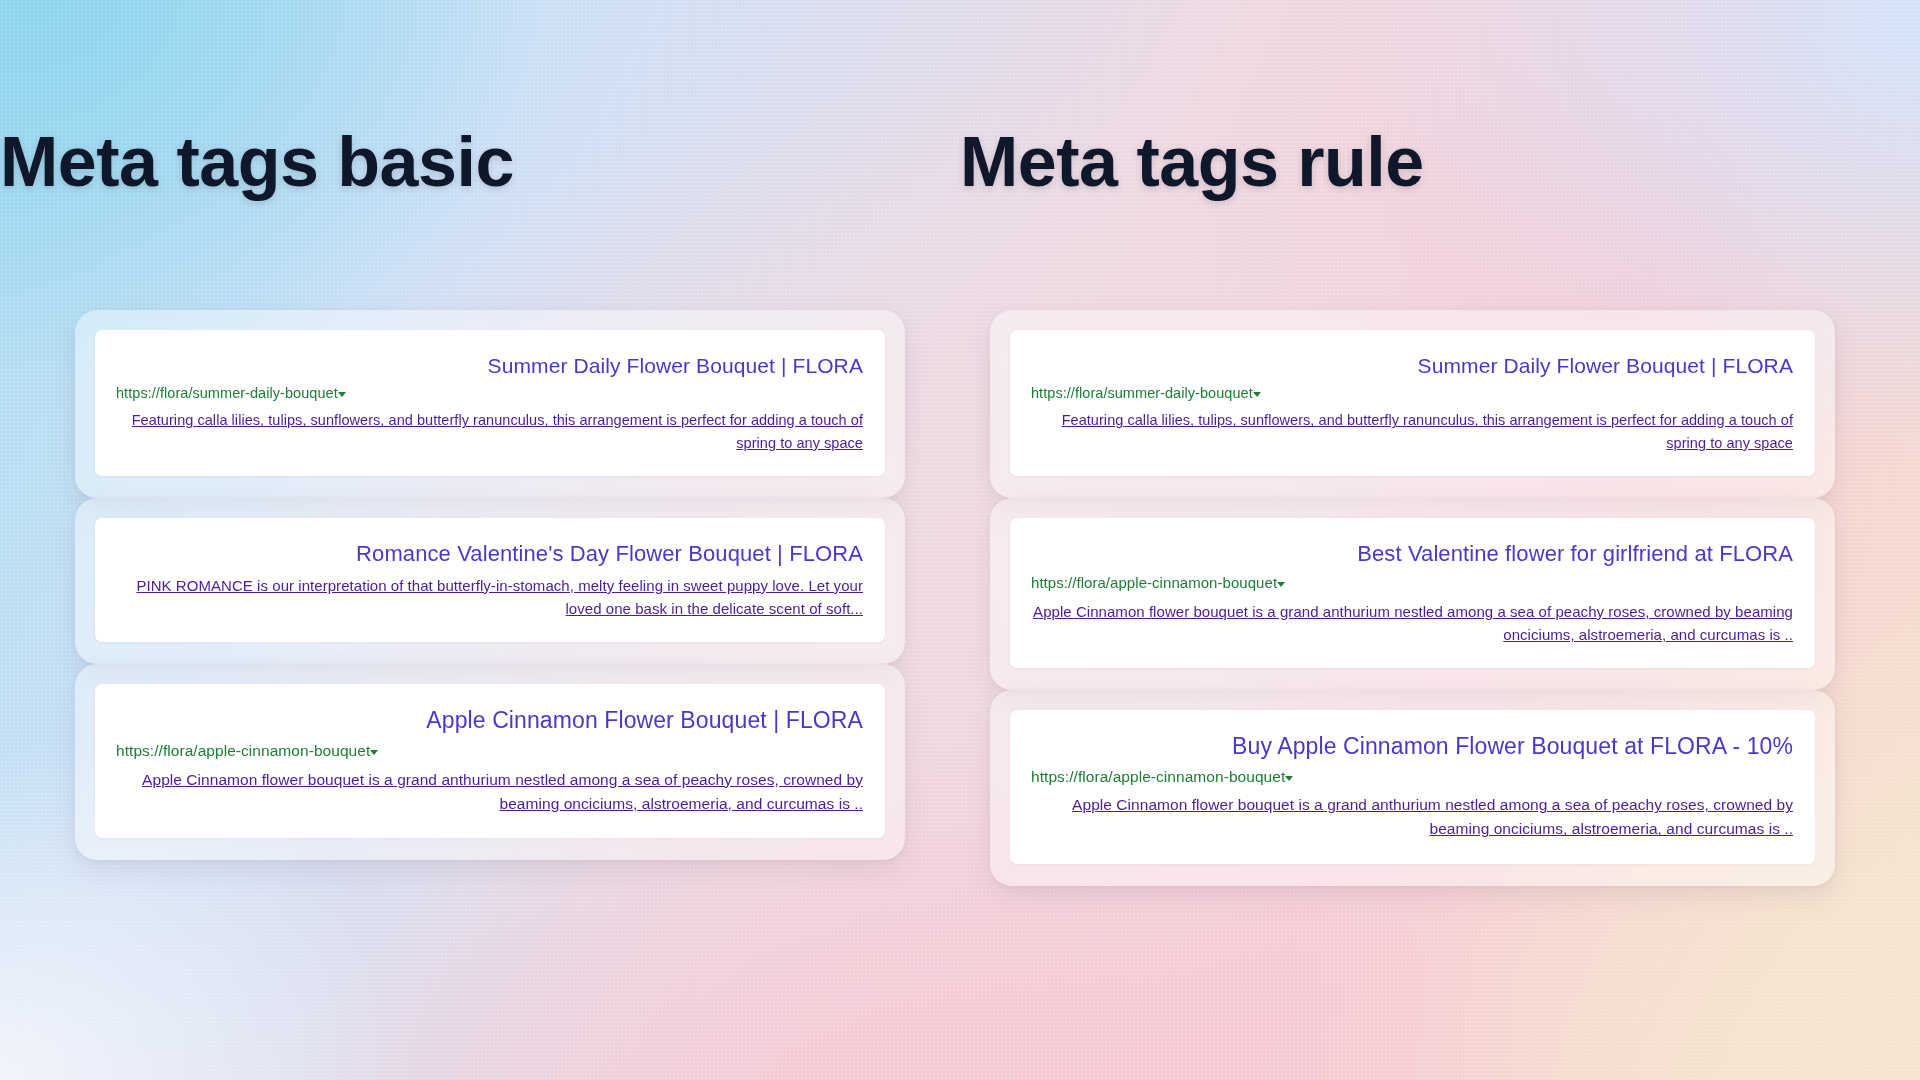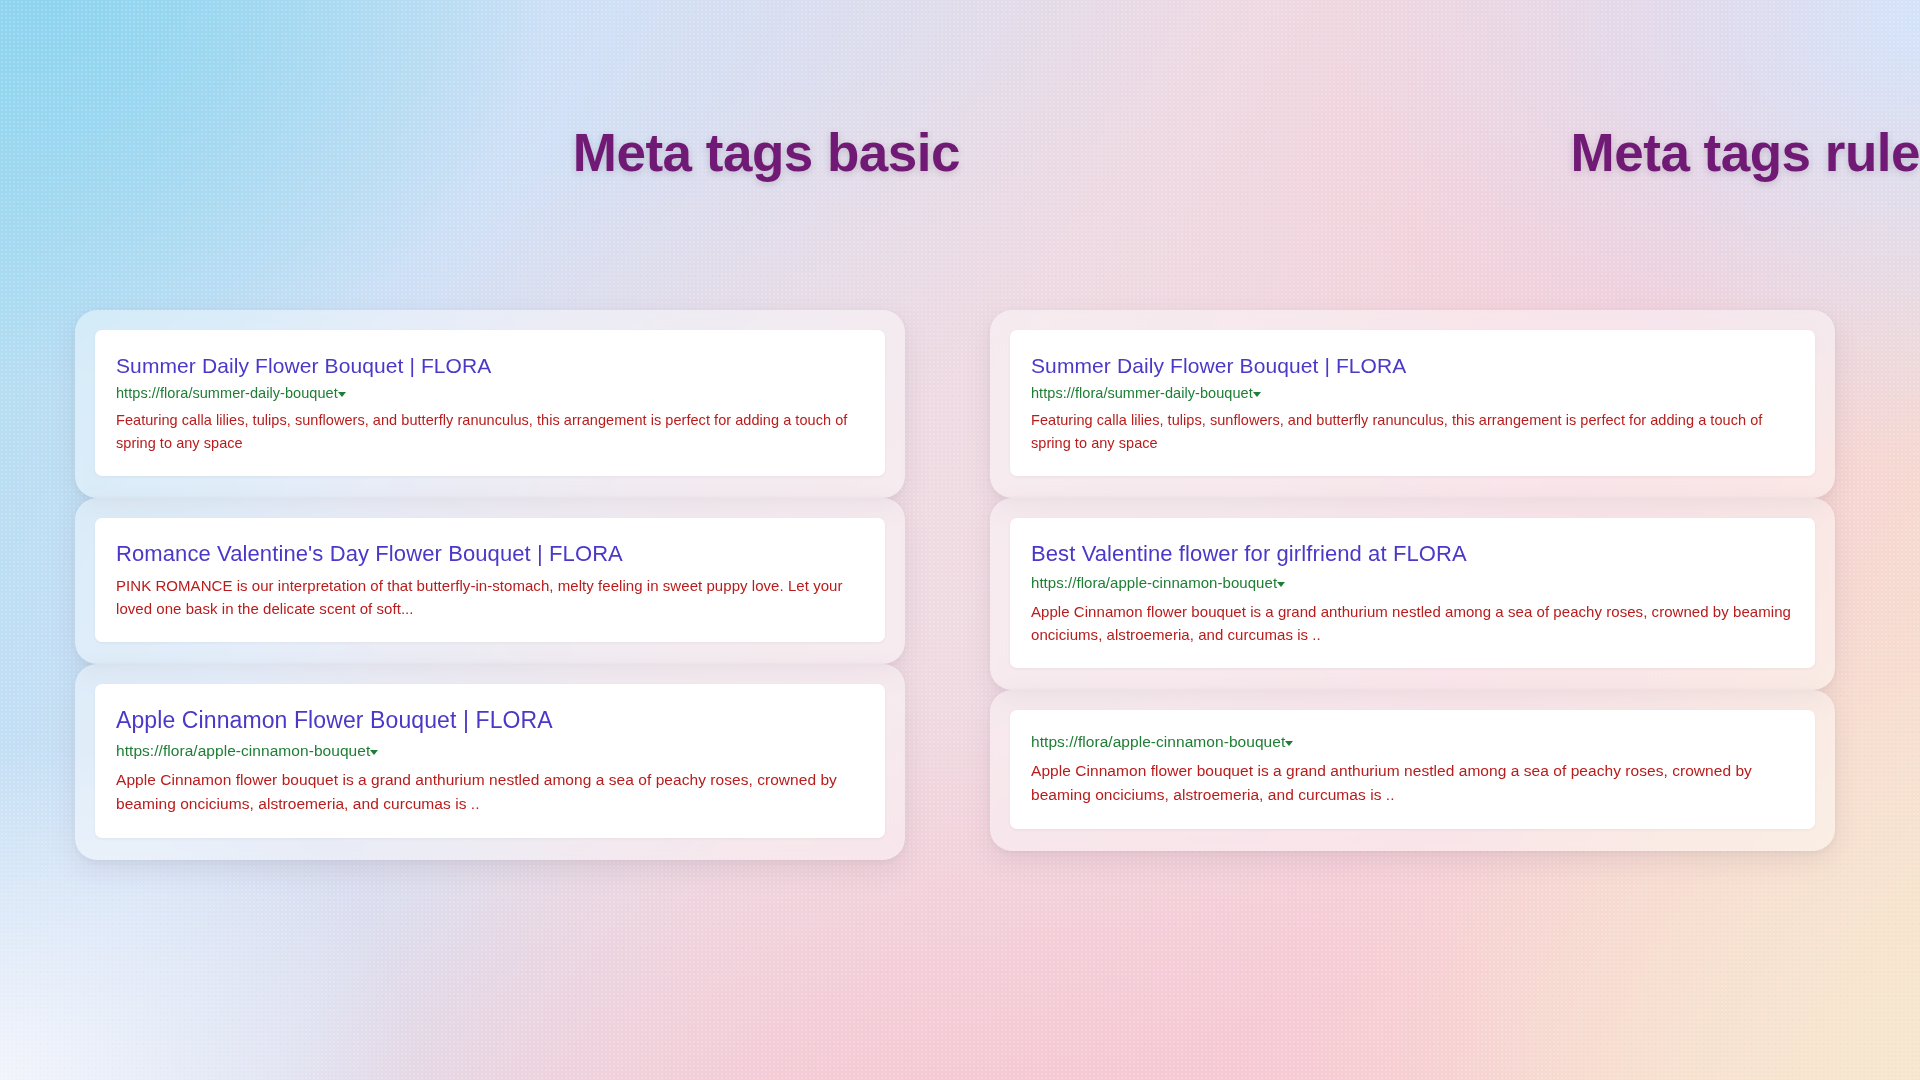--- a/index.html
+++ b/index.html
@@ -50,45 +50,46 @@
     position: relative;
     z-index: 2;
     width: 1920px;
     height: 1080px;
   }
 
   
   .column-heading {
     position: absolute;
     top: 122px;
-    font-size: 53px;
+    font-size: 70px;
     font-weight: bold;
-    color: #701a75;
+    color: #0f172a;
     letter-spacing: -.5px;
-    text-align: right;
+    text-align: left;
     white-space: nowrap;
     text-shadow: 0 2px 7px rgba(80,70,80,.22);
   }
   #heading-left  { left: 0;    width: 960px; }
   #heading-right { left: 960px;width: 960px; }
 
   
   .column { position: absolute; top: 310px; }
   #column-left  { left: 75px;  width: 840px; }
   #column-right { left: 990px; width: 850px; }
 
   
   .card-frame {
     border-radius: 22px;
     padding: 20px 20px 22px 20px;
     background: rgba(255,255,255,.42);
     box-shadow:
       0 10px 26px rgba(120,100,120,.13),
       0 2px 6px rgba(120,100,120,.07);
     backdrop-filter: blur(3px);
+    text-align: right;
   }
   #column-left  .card-frame { width: 830px; }
   #column-right .card-frame { width: 845px; }
 
   .card-frame + .card-frame { }
 
   
   .result-card {
     background: #ffffff;
     border-radius: 7px;
@@ -121,25 +122,26 @@
   .url-caret {
     width: 0; height: 0;
     border-left: 4.5px solid transparent;
     border-right: 4.5px solid transparent;
     border-top: 5.5px solid #1e7e34;
     margin-top: 3px;
     cursor: pointer;
   }
 
   .result-desc {
-    color: #b91c1c;
+    color: #4c1d95;
     font-size: 14.5px;
     line-height: 1.55;
     letter-spacing: .05px;
     max-width: 100%;
+    text-decoration: underline;
   }
 
   
   .size-md .result-title { font-size: 22px; }
   .size-lg .result-title { font-size: 23px; }
   .size-md .result-url, .size-md .result-desc { font-size: 15px; }
   .size-lg .result-url, .size-lg .result-desc { font-size: 15.5px; }
 </style>
 </head>
 <body>
@@ -205,20 +207,21 @@
         <div class="result-url-row">
           <span class="result-url">https://flora/apple-cinnamon-bouquet</span>
           <span class="url-caret"></span>
         </div>
         <div class="result-desc">Apple Cinnamon flower bouquet is a grand anthurium nestled among a sea of peachy roses, crowned by beaming onciciums, alstroemeria, and curcumas is ..</div>
       </div>
     </div>
 
     <div class="card-frame size-lg">
       <div class="result-card">
+        <div class="result-title">Buy Apple Cinnamon Flower Bouquet at FLORA - 10%</div>
         <div class="result-url-row">
           <span class="result-url">https://flora/apple-cinnamon-bouquet</span>
           <span class="url-caret"></span>
         </div>
         <div class="result-desc">Apple Cinnamon flower bouquet is a grand anthurium nestled among a sea of peachy roses, crowned by beaming onciciums, alstroemeria, and curcumas is ..</div>
       </div>
     </div>
 
   </div>
 

